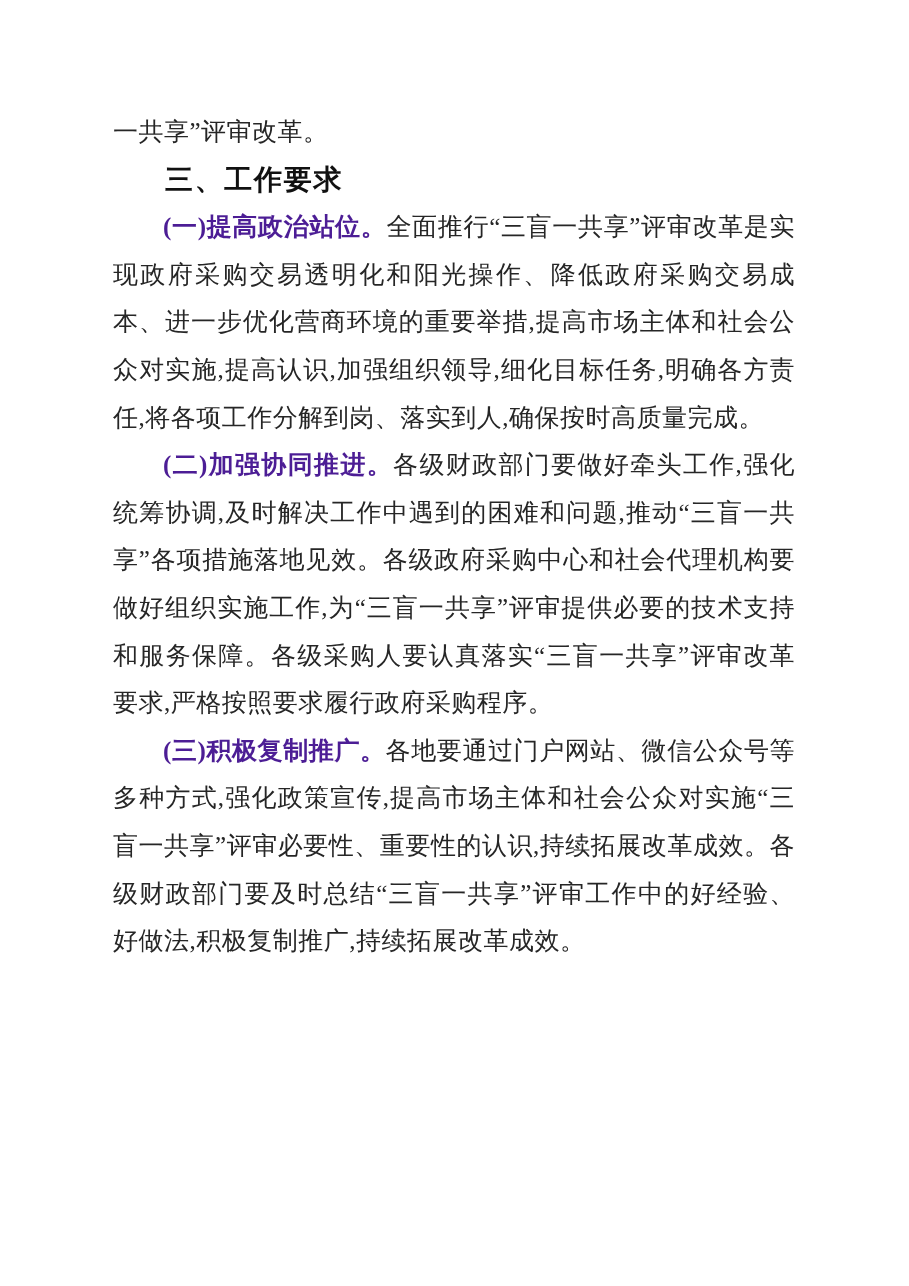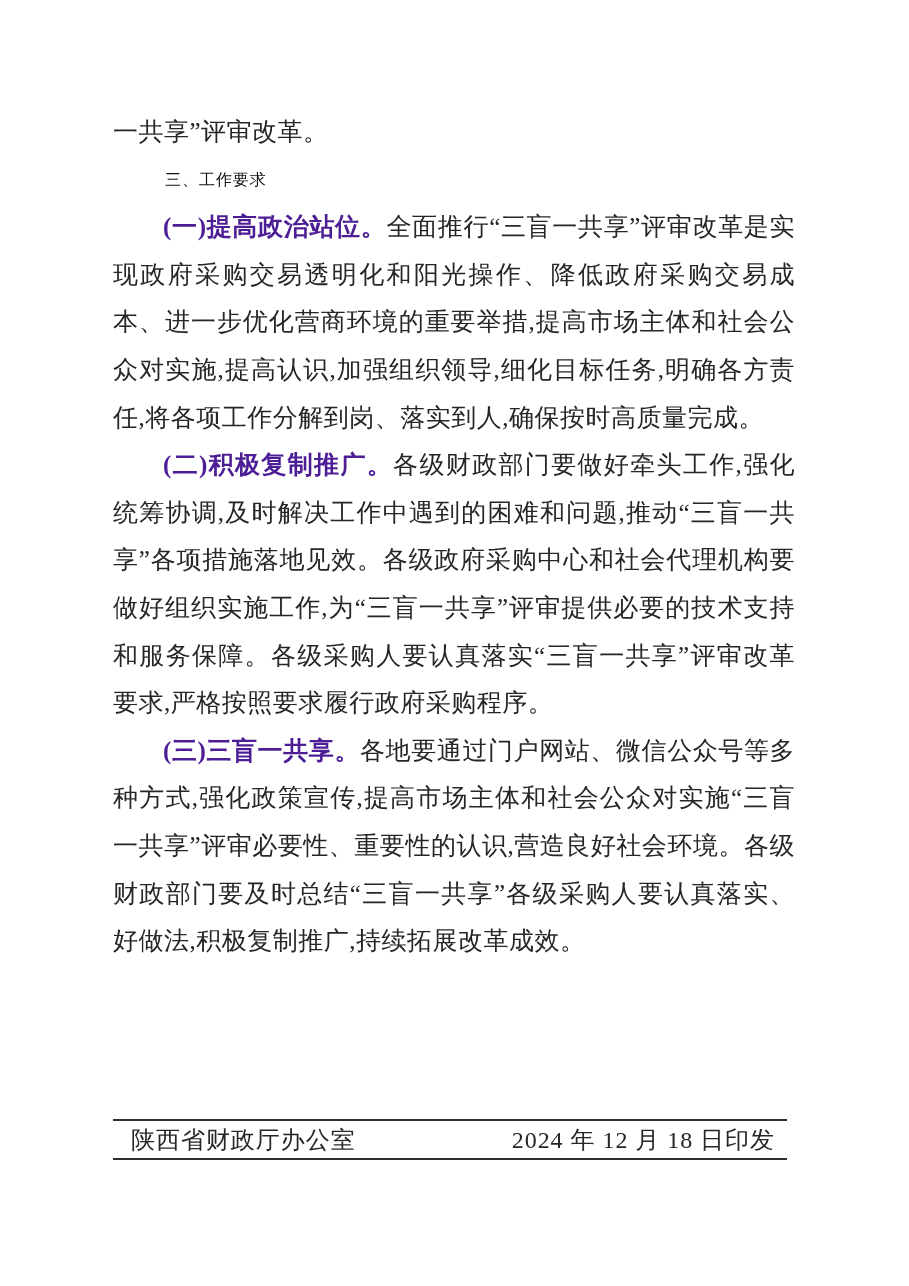--- a/index.html
+++ b/index.html
@@ -24,23 +24,23 @@
     line-height: 47.6px;
     text-align: justify;
     text-justify: inter-character;
     letter-spacing: 0.02em;
   }
   .continuation {
     text-indent: 0;
   }
   .section-heading {
     font-family: "Liberation Sans", sans-serif;
-    font-weight: 400;
+    font-weight: 700;
     color: #111111;
-    font-size: 16px;
+    font-size: 28px;
     text-indent: 52px;
     text-align: left;
     letter-spacing: 0.06em;
   }
   .para {
     text-indent: 2em;
   }
   .para .lead {
     font-weight: 700;
     color: #4c1d95;
@@ -72,27 +72,23 @@
 
     <div class="continuation">一共享”评审改革。</div>
 
     <div class="section-heading">三、工作要求</div>
 
     <div class="para">
       <span class="lead">(一)提高政治站位。</span><span>全面推行“三盲一共享”评审改革是实现政府采购交易透明化和阳光操作、降低政府采购交易成本、进一步优化营商环境的重要举措,提高市场主体和社会公众对实施,提高认识,加强组织领导,细化目标任务,明确各方责任,将各项工作分解到岗、落实到人,确保按时高质量完成。</span>
     </div>
 
     <div class="para">
-      <span class="lead">(二)积极复制推广。</span><span>各级财政部门要做好牵头工作,强化统筹协调,及时解决工作中遇到的困难和问题,推动“三盲一共享”各项措施落地见效。各级政府采购中心和社会代理机构要做好组织实施工作,为“三盲一共享”评审提供必要的技术支持和服务保障。各级采购人要认真落实“三盲一共享”评审改革要求,严格按照要求履行政府采购程序。</span>
+      <span class="lead">(二)加强协同推进。</span><span>各级财政部门要做好牵头工作,强化统筹协调,及时解决工作中遇到的困难和问题,推动“三盲一共享”各项措施落地见效。各级政府采购中心和社会代理机构要做好组织实施工作,为“三盲一共享”评审提供必要的技术支持和服务保障。各级采购人要认真落实“三盲一共享”评审改革要求,严格按照要求履行政府采购程序。</span>
     </div>
 
     <div class="para">
-      <span class="lead">(三)三盲一共享。</span><span>各地要通过门户网站、微信公众号等多种方式,强化政策宣传,提高市场主体和社会公众对实施“三盲一共享”评审必要性、重要性的认识,营造良好社会环境。各级财政部门要及时总结“三盲一共享”各级采购人要认真落实、好做法,积极复制推广,持续拓展改革成效。</span>
+      <span class="lead">(三)积极复制推广。</span><span>各地要通过门户网站、微信公众号等多种方式,强化政策宣传,提高市场主体和社会公众对实施“三盲一共享”评审必要性、重要性的认识,持续拓展改革成效。各级财政部门要及时总结“三盲一共享”评审工作中的好经验、好做法,积极复制推广,持续拓展改革成效。</span>
     </div>
 
   </div>
 
-  <div class="footer">
-    <span>陕西省财政厅办公室</span>
-    <span>2024 年 12 月 18 日印发</span>
-  </div>
 
 </div>
 
 </body></html>

